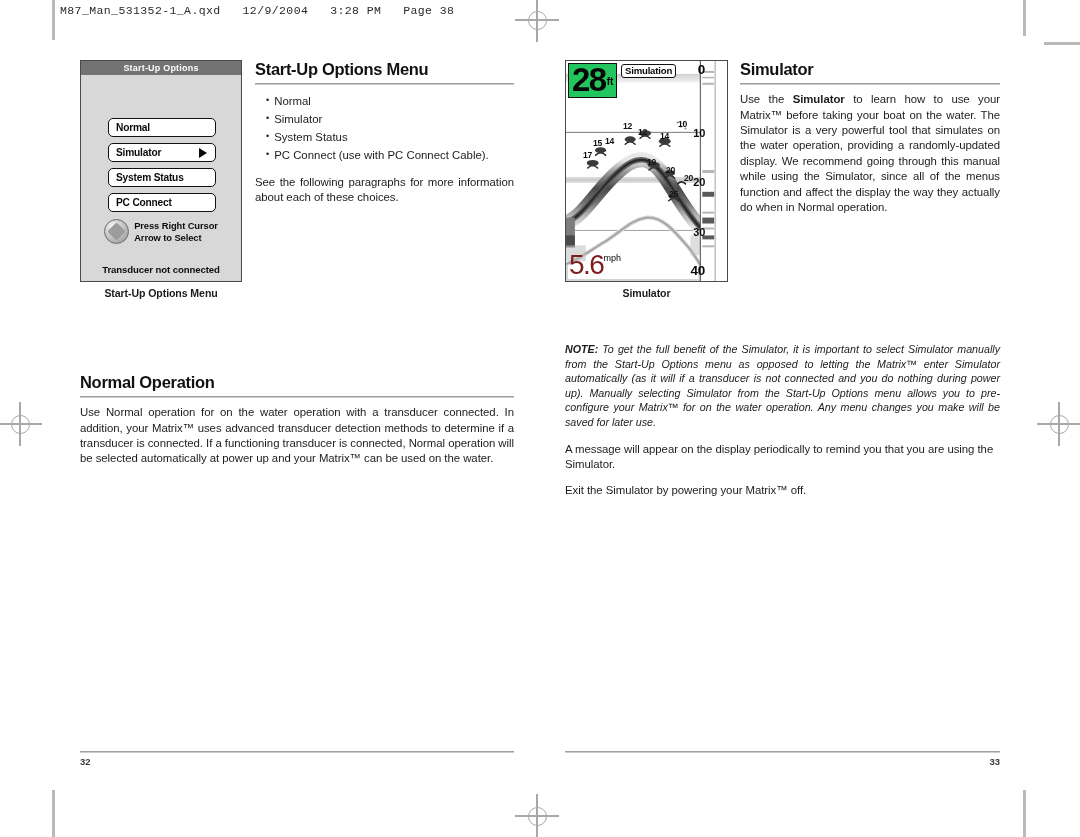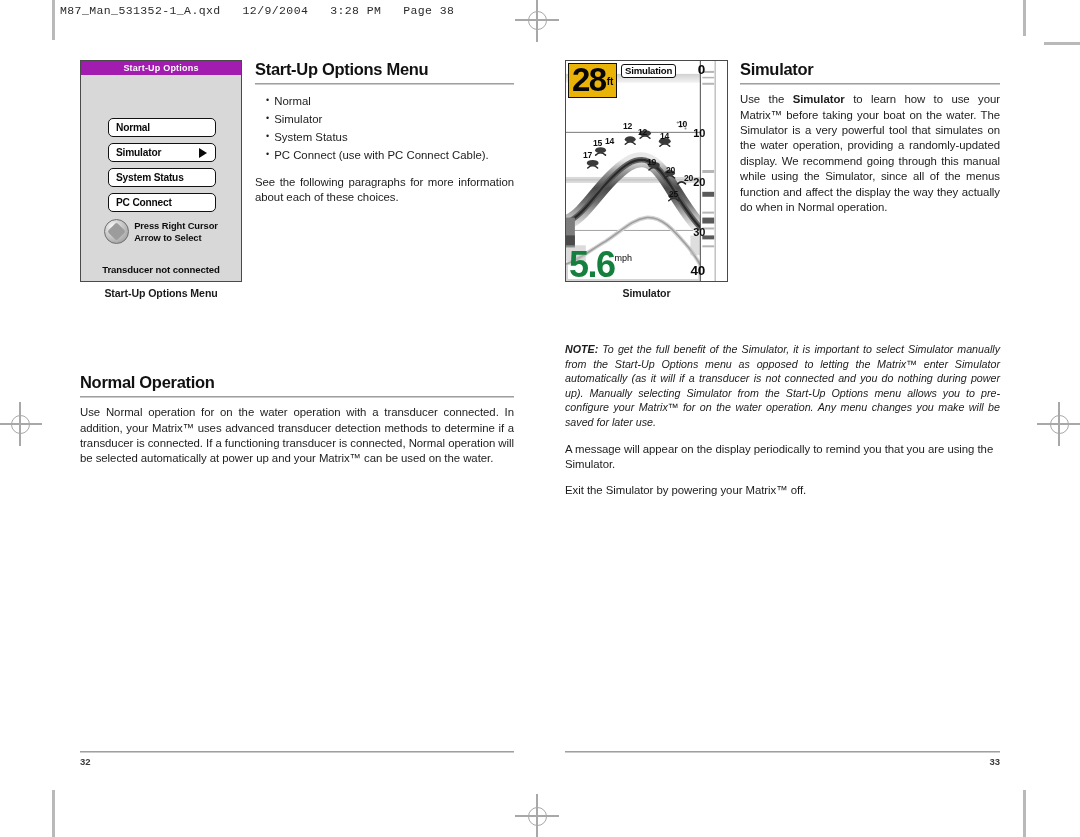--- a/index.html
+++ b/index.html
@@ -149,21 +149,21 @@
   .lcd-startup {
     width: 162px;
     height: 222px;
     border: 1px solid #4a4a4a;
     background: #d8d8d8;
     position: relative;
     overflow: hidden;
   }
   .lcd-titlebar {
     height: 14px;
-    background: #a21caf;
+    background: #737373;
     color: #fdfdfd;
     font-size: 9px;
     font-weight: bold;
     text-align: center;
     line-height: 14px;
     letter-spacing: 0.2px;
   }
   .menu-stack {
     position: absolute;
     left: 27px; top: 57px;
@@ -246,21 +246,21 @@
     position: relative;
     overflow: hidden;
   }
   .sonar-canvas { position: absolute; inset: 0; }
   .sonar-canvas svg { display: block; width: 100%; height: 100%; }
 
   
   .depth-box {
     position: absolute;
     left: 2px; top: 2px;
-    background: #eab308;
+    background: #22c55e;
     border: 1.4px solid #111;
     padding: 0 3px 1px 3px;
     display: flex;
     align-items: flex-start;
     z-index: 6;
   }
   .depth-num {
     font-size: 33px;
     font-weight: bold;
     line-height: 32px;
@@ -291,25 +291,25 @@
   }
   
   .speed-box {
     position: absolute;
     left: 3px; bottom: 2px;
     display: flex;
     align-items: flex-start;
     z-index: 6;
   }
   .speed-num {
-    font-size: 36px;
-    font-weight: bold;
+    font-size: 28px;
+    font-weight: normal;
     line-height: 28px;
     letter-spacing: -1.5px;
-    color: #15803d;
+    color: #7f1d1d;
   }
   .speed-unit {
     font-size: 9px;
     font-weight: normal;
     margin-top: 2px;
     color: #070707;
   }
   
   .scale-num {
     position: absolute;

